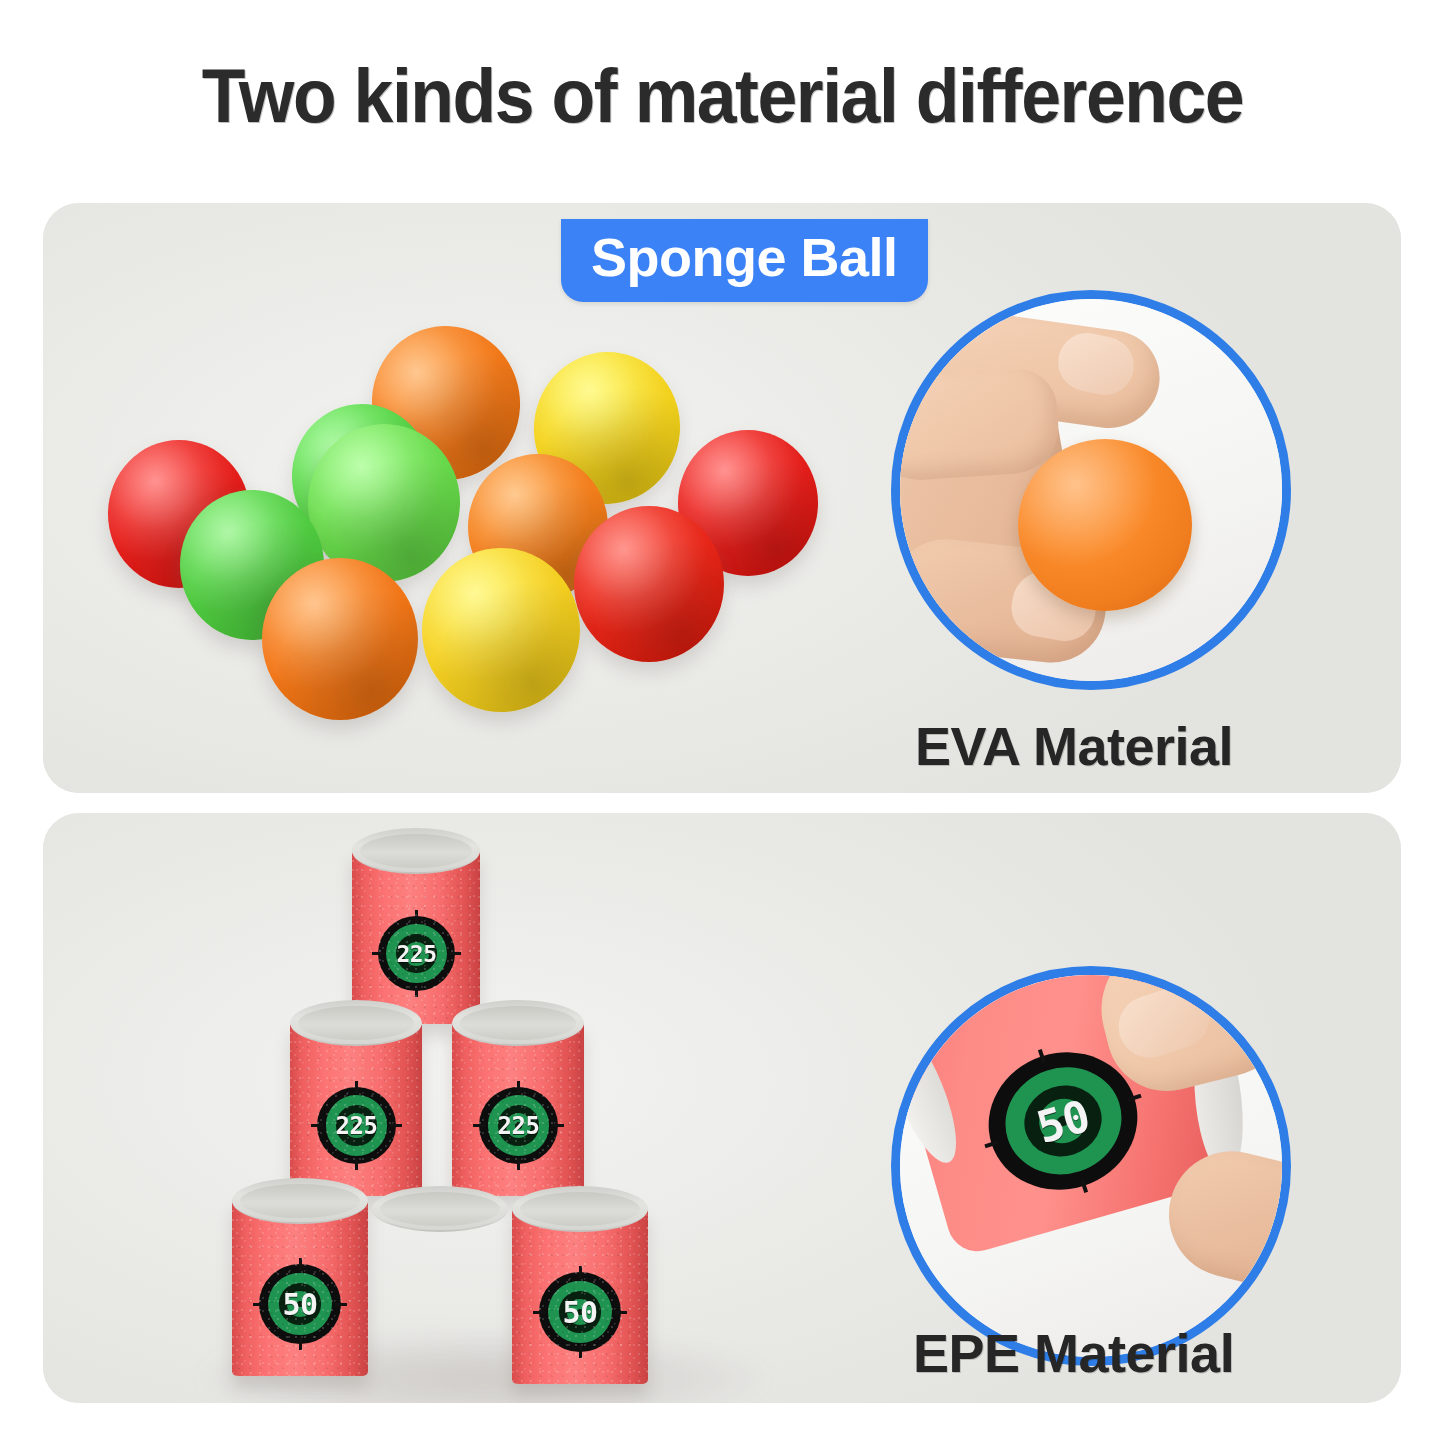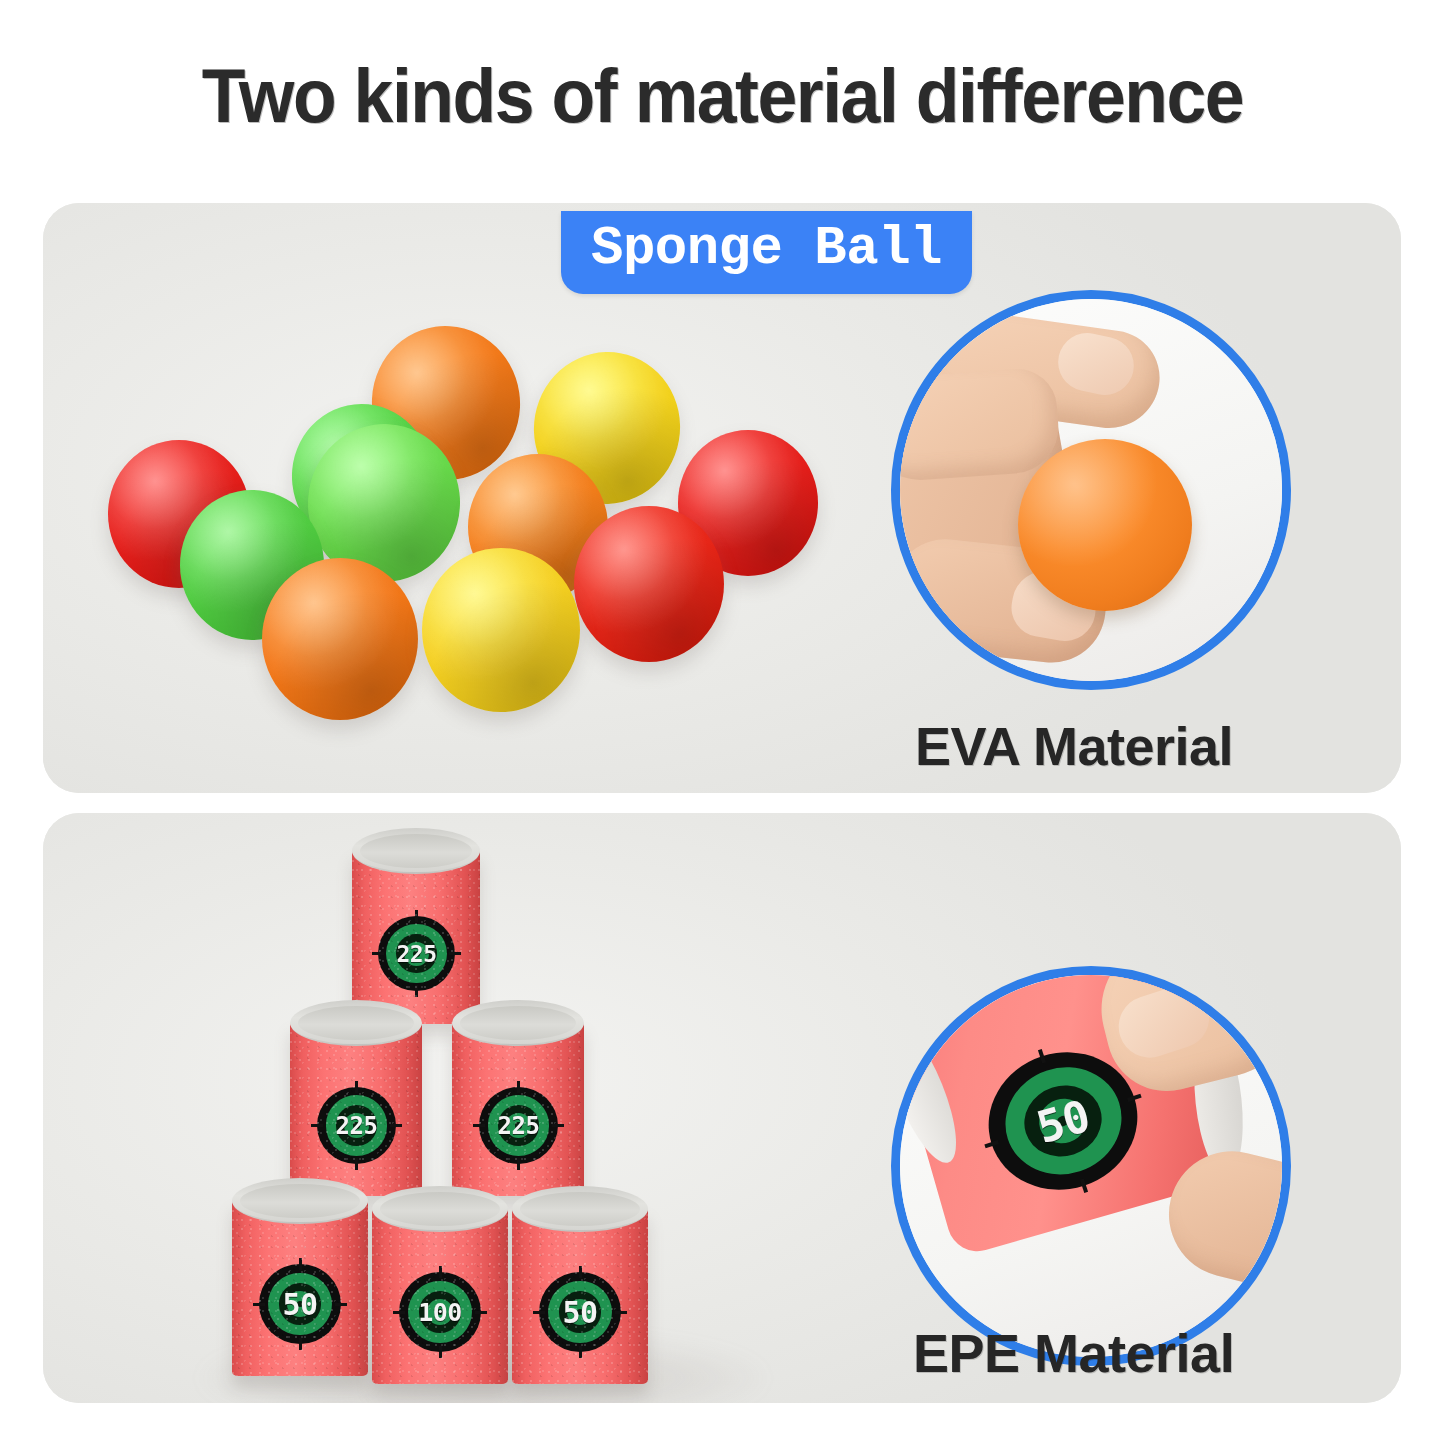--- a/index.html
+++ b/index.html
@@ -188,21 +188,21 @@
         <div class="ball" style="left: 249px; top: 201px; width: 140px; height: 145.6px; transform: rotate(-6deg); background: radial-gradient(circle at 34% 27%, rgb(123, 248, 107) 0%, rgb(89, 214, 73) 46%, rgb(67, 192, 51) 100%);"></div>
         <div class="ball" style="left: 265px; top: 221px; width: 152px; height: 158.08px; transform: rotate(4deg); background: radial-gradient(circle at 34% 27%, rgb(141, 254, 112) 0%, rgb(107, 220, 78) 46%, rgb(85, 198, 56) 100%);"></div>
         <div class="ball" style="left: 137px; top: 287px; width: 144px; height: 149.76px; transform: rotate(0deg); background: radial-gradient(circle at 34% 27%, rgb(118, 241, 103) 0%, rgb(84, 207, 69) 46%, rgb(62, 185, 47) 100%);"></div>
         <div class="ball" style="left: 635px; top: 227px; width: 140px; height: 145.6px; transform: rotate(0deg); background: radial-gradient(circle at 34% 27%, rgb(255, 69, 65) 0%, rgb(232, 35, 31) 46%, rgb(210, 13, 9) 100%);"></div>
         <div class="ball" style="left: 425px; top: 251px; width: 140px; height: 145.6px; transform: rotate(0deg); background: radial-gradient(circle at 34% 27%, rgb(255, 163, 65) 0%, rgb(245, 129, 31) 46%, rgb(223, 107, 9) 100%);"></div>
         <div class="ball" style="left: 531px; top: 303px; width: 150px; height: 156px; transform: rotate(0deg); background: radial-gradient(circle at 34% 27%, rgb(255, 76, 62) 0%, rgb(234, 42, 28) 46%, rgb(212, 20, 6) 100%);"></div>
         <div class="ball" style="left: 219px; top: 355px; width: 156px; height: 162.24px; transform: rotate(0deg); background: radial-gradient(circle at 34% 27%, rgb(255, 156, 62) 0%, rgb(244, 122, 28) 46%, rgb(222, 100, 6) 100%);"></div>
         <div class="ball" style="left: 379px; top: 345px; width: 158px; height: 164.32px; transform: rotate(0deg); background: radial-gradient(circle at 34% 27%, rgb(255, 244, 71) 0%, rgb(246, 210, 37) 46%, rgb(224, 188, 15) 100%);"></div>
       </div>
 
-    <div class="badge" id="badge-sponge" style="top: 8px; font-family: Liberation Mono, monospace;">Sponge Ball</div>
+    <div class="badge" id="badge-sponge" style="top: 16px;">Sponge Ball</div>
   </div>
 
   <div class="circle-frame" id="circle-eva">
     <div style="position:absolute;inset:0;background:linear-gradient(160deg,#fdfdfc 0%,#f4f4f2 60%,#eceae8 100%);"></div>
 
     <div class="hand-part skin-b" style="left:-60px; top:56px; width:230px; height:300px; border-radius:120px 70px 90px 110px; transform:rotate(-10deg); box-shadow: inset -14px -6px 22px rgba(170,120,90,0.30);"></div>
     <div class="hand-part skin-a" style="left:30px; top:22px; width:230px; height:98px; border-radius:56px 60px 64px 46px; transform:rotate(8deg); box-shadow: inset -8px -12px 18px rgba(175,125,95,0.28);"></div>
     <div class="hand-part skin-a" style="left:-34px; top:74px; width:192px; height:104px; border-radius:60px 48px 56px 66px; transform:rotate(-4deg); box-shadow: inset -8px -10px 16px rgba(175,125,95,0.25);"></div>
     <div class="hand-part skin-b" style="left:-8px; top:246px; width:214px; height:112px; border-radius:56px 62px 58px 52px; transform:rotate(6deg); box-shadow: inset -8px -10px 18px rgba(175,125,95,0.26);"></div>
     <div class="hand-part" style="left:112px; top:274px; width:84px; height:66px; border-radius:40px 44px 38px 36px; background:linear-gradient(to bottom right,#f7ddc9,#ecc4aa); transform:rotate(10deg);"></div>
@@ -286,33 +286,20 @@
               <div class="tick" style="left:50%;bottom:-6px;width:3px;height:12px;margin-left:-1.5px;"></div>
               <div class="tick" style="top:50%;left:-6px;height:3px;width:12px;margin-top:-1.5px;"></div>
               <div class="tick" style="top:50%;right:-6px;height:3px;width:12px;margin-top:-1.5px;"></div>
               <span class="score" style="font-size: 30px;">50</span>
             </div>
           </div>
           <div class="cap"></div>
           <div class="capinner"></div>
         </div>
         <div class="drum" style="left: 329px; top: 373px; width: 136px; height: 198px;">
-          <div class="body">
-            <div class="target" style="width: 82px; height: 80px; left: 27px; top: 64px;">
-              <div class="ring1"></div>
-              <div class="ring2"></div>
-              <div class="ring3"></div>
-              <div class="ring4"></div>
-              <div class="tick" style="left:50%;top:-6px;width:3px;height:12px;margin-left:-1.5px;"></div>
-              <div class="tick" style="left:50%;bottom:-6px;width:3px;height:12px;margin-left:-1.5px;"></div>
-              <div class="tick" style="top:50%;left:-6px;height:3px;width:12px;margin-top:-1.5px;"></div>
-              <div class="tick" style="top:50%;right:-6px;height:3px;width:12px;margin-top:-1.5px;"></div>
-              <span class="score" style="font-size: 25px;">100</span>
-            </div>
-          </div>
           <div class="cap"></div>
           <div class="capinner"></div>
         </div>
         <div class="drum" style="left: 469px; top: 373px; width: 136px; height: 198px;">
           <div class="body">
             <div class="target" style="width: 82px; height: 80px; left: 27px; top: 64px;">
               <div class="ring1"></div>
               <div class="ring2"></div>
               <div class="ring3"></div>
               <div class="ring4"></div>

